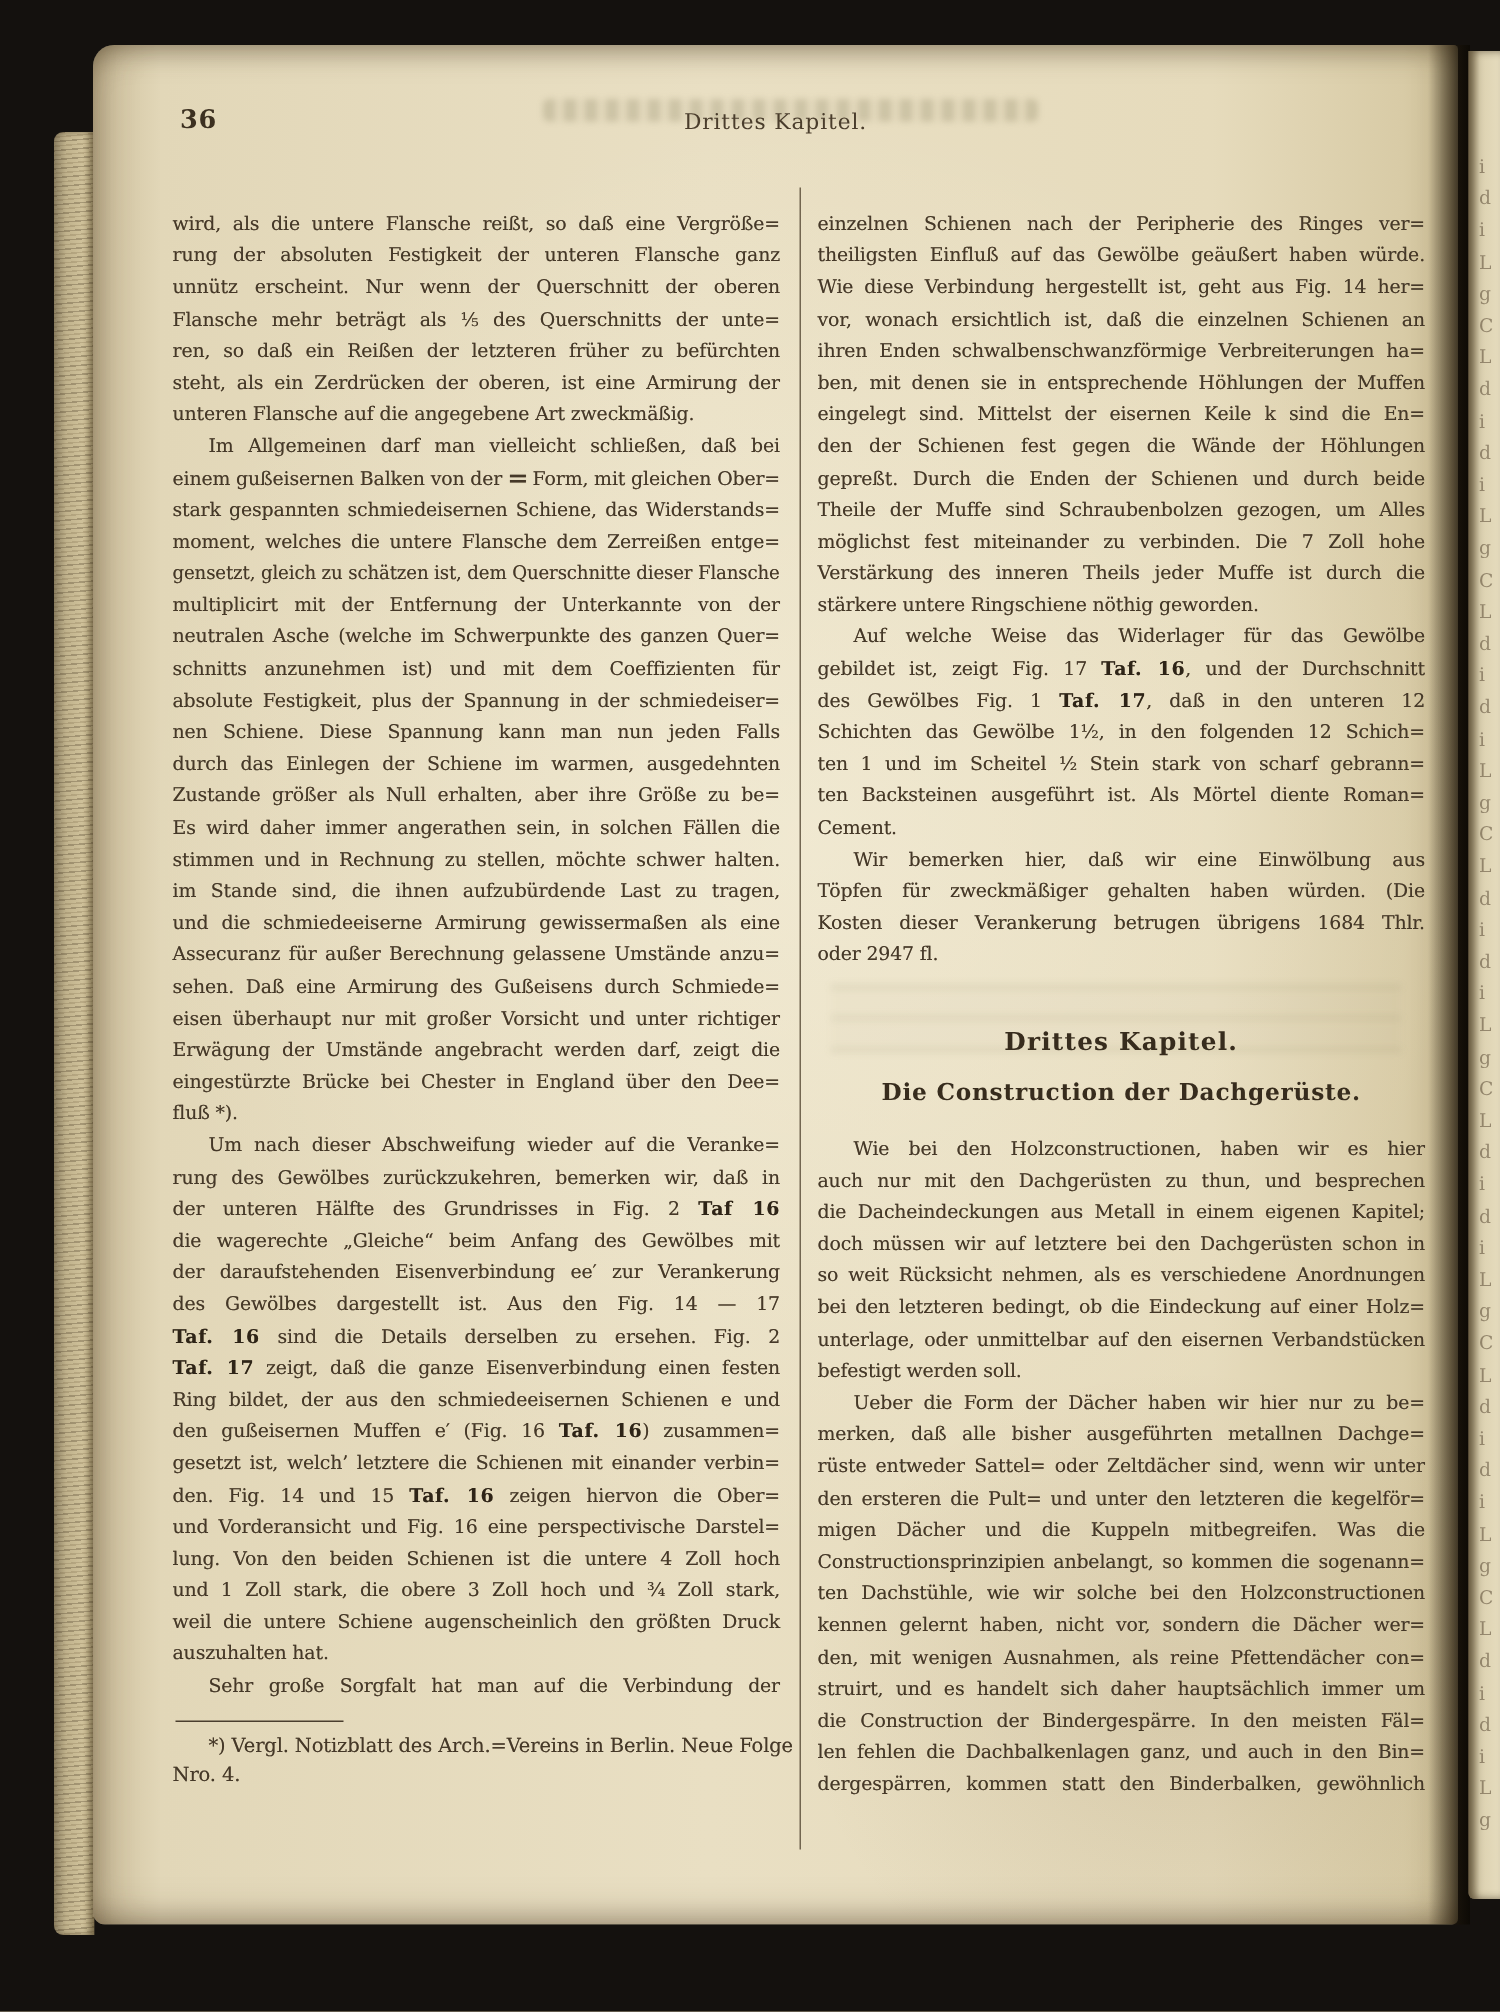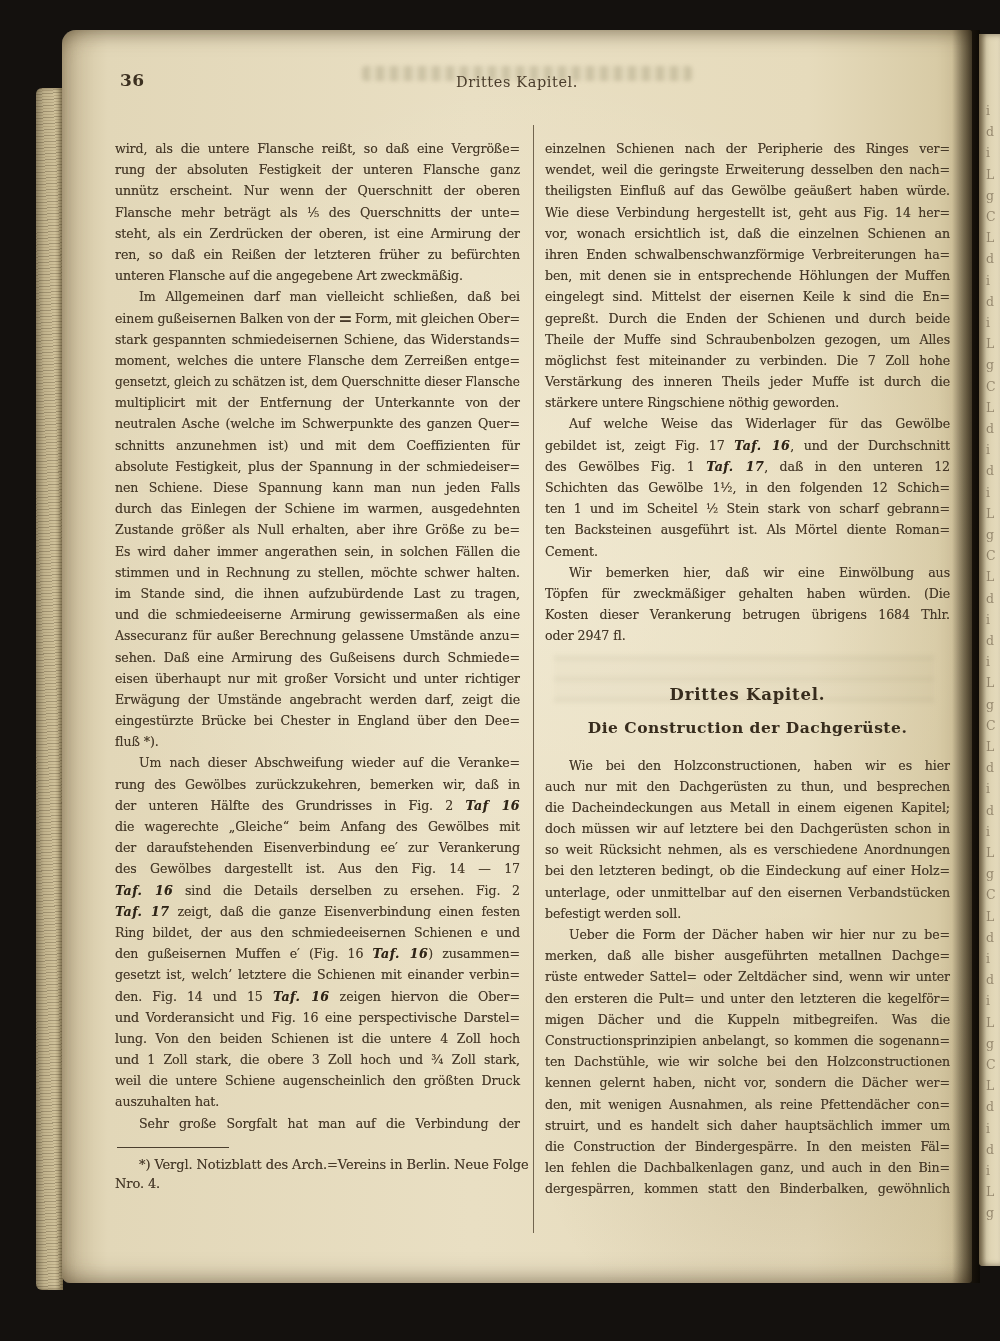--- a/index.html
+++ b/index.html
@@ -90,21 +90,21 @@
 
   .line{
     height:21.2px;line-height:21.2px;
     font-size:12.6px;letter-spacing:-0.1px;
     white-space:nowrap;overflow:visible;
     text-align:justify;text-align-last:justify;text-justify:inter-word;
     text-shadow:0 0 .4px rgba(70,55,35,.55);
   }
   .line.noj{text-align-last:left;}
   .line.ind{text-indent:24px;}
-  .line b{font-weight:bold;color:#2e2417;letter-spacing:.4px;font-style:italic;}
+  .line b{font-weight:bold;color:#2e2417;letter-spacing:.4px;}
   .line .beam{
     font-weight:bold;display:inline-block;
     transform:scaleY(1.25) scaleX(1.35);margin:0 1px;
   }
 
   .chapter-heading{
     margin:38px 0 14px;text-align:center;
     font-weight:bold;font-size:16.5px;letter-spacing:.8px;color:#372c1d;
   }
   .section-heading{
@@ -133,22 +133,22 @@
 
     <div class="page-number">36</div>
     <div class="running-title">Drittes Kapitel.</div>
 
     <div class="col col-left">
         <div class="block">
           <div class="line">wird, als die untere Flansche reißt, so daß eine Vergröße=</div>
           <div class="line">rung der absoluten Festigkeit der unteren Flansche ganz</div>
           <div class="line">unnütz erscheint.  Nur wenn der Querschnitt der oberen</div>
           <div class="line">Flansche mehr beträgt als ⅕ des Querschnitts der unte=</div>
+          <div class="line">ren, so daß ein Reißen der letzteren früher zu befürchten</div>
           <div class="line">steht, als ein Zerdrücken der oberen, ist eine Armirung der</div>
-          <div class="line">ren, so daß ein Reißen der letzteren früher zu befürchten</div>
           <div class="line noj">unteren Flansche auf die angegebene Art zweckmäßig.</div>
         </div>
         <div class="block">
           <div class="line ind">Im Allgemeinen darf man vielleicht schließen, daß bei</div>
           <div class="line">einem gußeisernen Balken von der <span class="beam">=</span> Form, mit gleichen Ober=</div>
           <div class="line">stark gespannten schmiedeisernen Schiene, das Widerstands=</div>
           <div class="line">moment, welches die untere Flansche dem Zerreißen entge=</div>
           <div class="line" style="transform-origin: left center; transform: scaleX(0.961995);">gensetzt, gleich zu schätzen ist, dem Querschnitte dieser Flansche</div>
           <div class="line">multiplicirt mit der Entfernung der Unterkannte von der</div>
           <div class="line">neutralen Asche (welche im Schwerpunkte des ganzen Quer=</div>
@@ -195,27 +195,27 @@
           <div class="line ind">*) Vergl. Notizblatt des Arch.=Vereins in Berlin.  Neue Folge</div>
           <div class="line noj">Nro. 4.</div>
         </div>
       </div>
 
     <div class="divider"></div>
 
     <div class="col col-right">
         <div class="block">
           <div class="line">einzelnen Schienen nach der Peripherie des Ringes ver=</div>
-          <div class="line">wendet, weil die geringste Erweiterung desselben den nach=</div>
           <div class="line">theiligsten Einfluß auf das Gewölbe geäußert haben würde.</div>
           <div class="line">Wie diese Verbindung hergestellt ist, geht aus Fig. 14 her=</div>
           <div class="line">vor, wonach ersichtlich ist, daß die einzelnen Schienen an</div>
           <div class="line">ihren Enden schwalbenschwanzförmige Verbreiterungen ha=</div>
           <div class="line">ben, mit denen sie in entsprechende Höhlungen der Muffen</div>
           <div class="line">eingelegt sind.  Mittelst der eisernen Keile k sind die En=</div>
+          <div class="line">den der Schienen fest gegen die Wände der Höhlungen</div>
           <div class="line">gepreßt.  Durch die Enden der Schienen und durch beide</div>
           <div class="line">Theile der Muffe sind Schraubenbolzen gezogen, um Alles</div>
           <div class="line">möglichst fest miteinander zu verbinden.  Die 7 Zoll hohe</div>
           <div class="line">Verstärkung des inneren Theils jeder Muffe ist durch die</div>
           <div class="line noj">stärkere untere Ringschiene nöthig geworden.</div>
         </div>
         <div class="block">
           <div class="line ind">Auf welche Weise das Widerlager für das Gewölbe</div>
           <div class="line">gebildet ist, zeigt Fig. 17 <b>Taf. 16</b>, und der Durchschnitt</div>
           <div class="line">des Gewölbes Fig. 1 <b>Taf. 17</b>, daß in den unteren 12</div>

